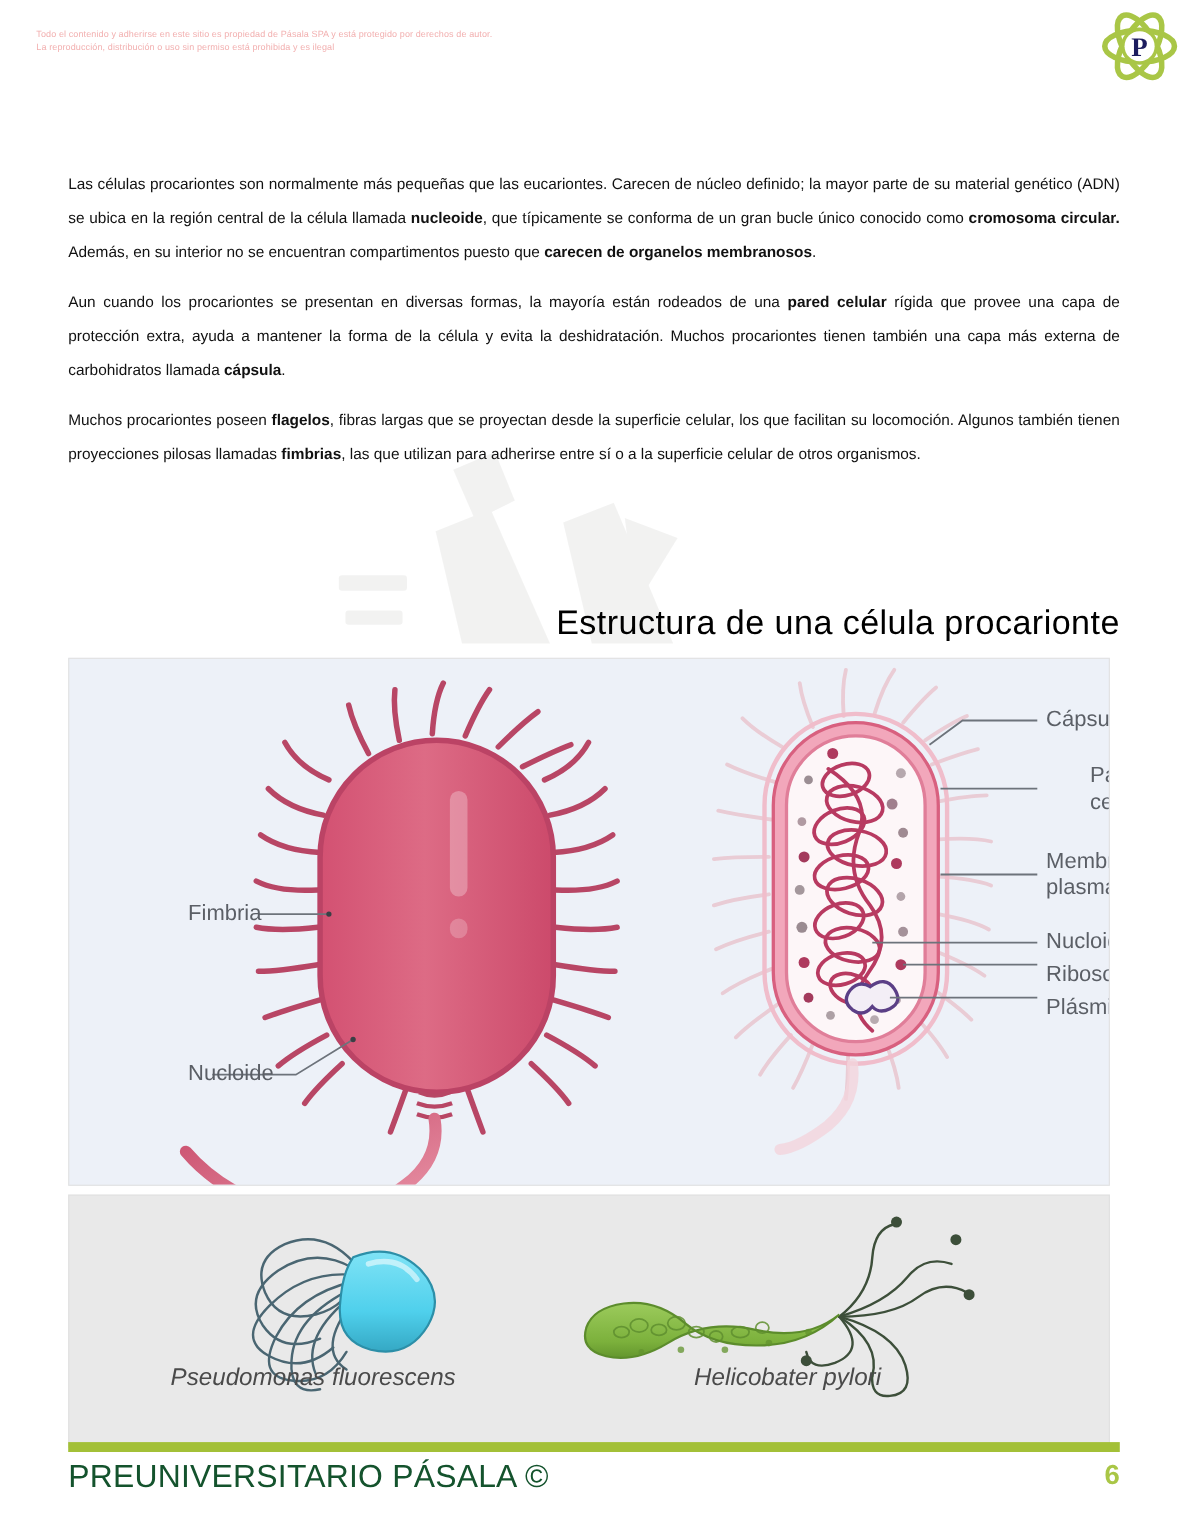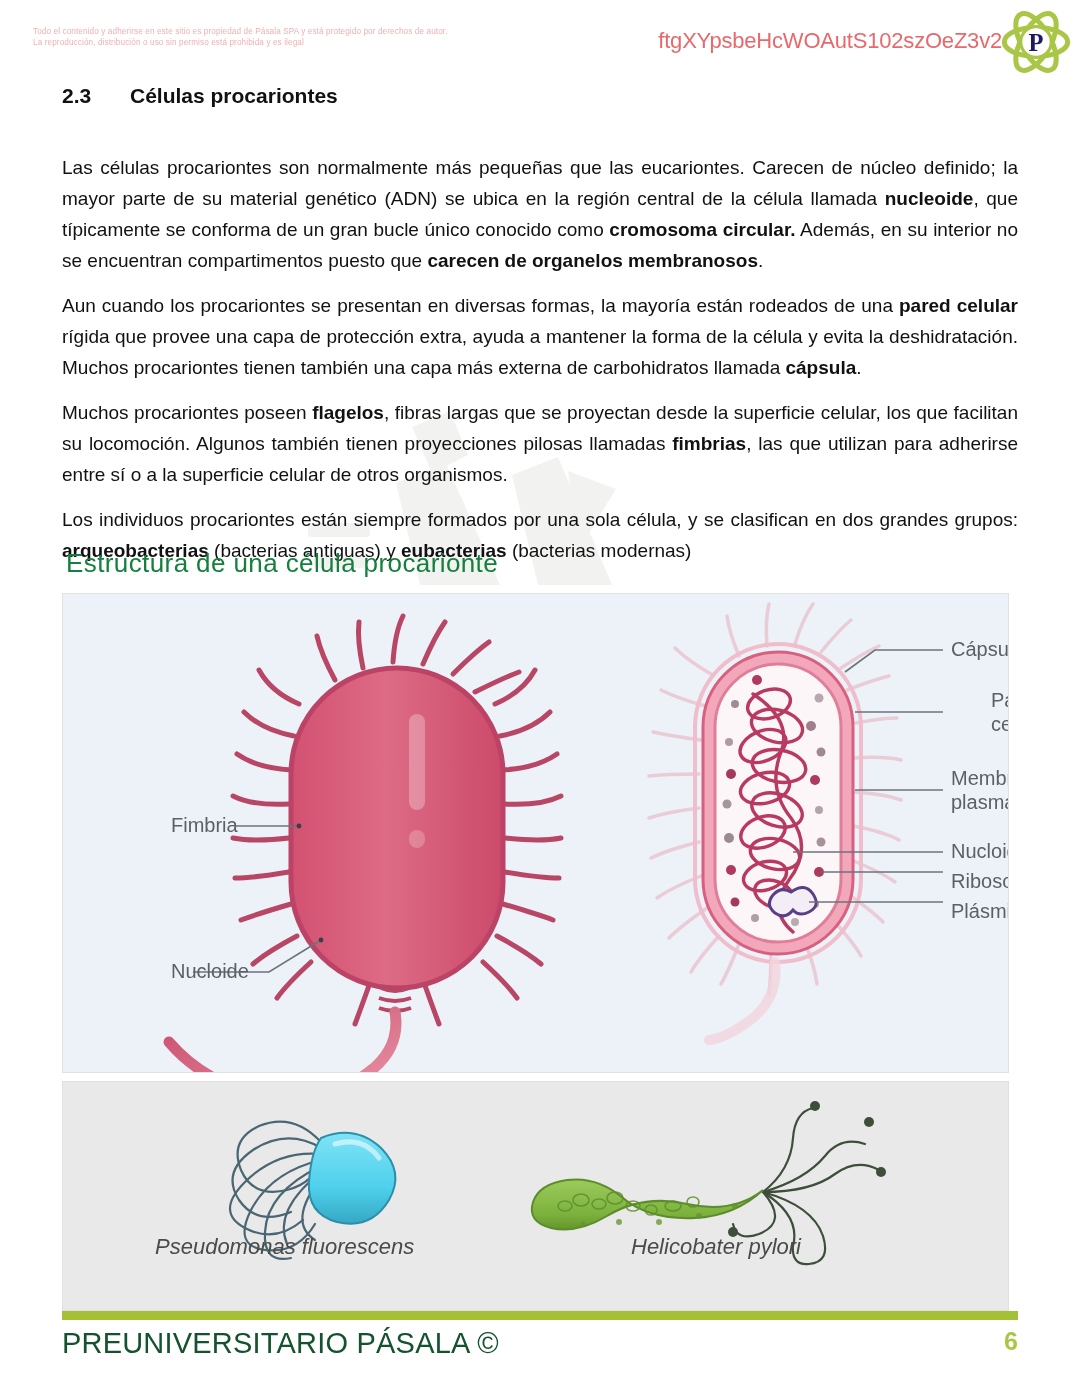--- a/index.html
+++ b/index.html
@@ -85,45 +85,46 @@
 
   
   .content {
     position: absolute;
     left: 62px;
     top: 152px;
     width: 956px;
     z-index: 2;
   }
   .para {
-    font-size: 19px;
+    font-size: 14px;
     line-height: 31px;
     text-align: justify;
     margin: 0 0 14px 0;
     color: #111;
     -webkit-hyphens: none;
     hyphens: none;
   }
   .para.last { margin-bottom: 0; }
   .para b { font-weight: bold; }
 
   
   .figure {
     position: absolute;
     left: 62px;
     top: 548px;
     width: 956px;
     z-index: 2;
   }
   .fig-title {
-    font-size: 26px;
-    color: #15803d;
+    font-size: 31px;
+    color: #000000;
     letter-spacing: 0.4px;
     margin: 0 0 14px 4px;
     font-weight: 400;
+    text-align: right;
   }
   .fig-panel-top {
     position: relative;
     width: 947px;
     height: 480px;
     background: #edf1f8;
     border: 1px solid #e2e2e2;
     box-sizing: border-box;
     overflow: hidden;
   }
@@ -203,42 +204,37 @@
       <path d="M268 66 L316 84 L278 146 Z"></path>
     </g>
   </svg>
 
   <div class="header">
     <div class="copyright-block">
       <div>Todo el contenido y adherirse en este sitio es propiedad de Pásala SPA y está protegido por derechos de autor.</div>
       <div>La reproducción, distribución o uso sin permiso está prohibida y es ilegal</div>
     </div>
 
-    <div class="wm-code">ftgXYpsbeHcWOAutS102szOeZ3v2</div>
 
     <svg class="logo" viewBox="0 0 100 100">
       <g fill="none" stroke="#a9c646" stroke-width="7">
         <ellipse cx="50" cy="50" rx="44" ry="20"></ellipse>
         <ellipse cx="50" cy="50" rx="44" ry="20" transform="rotate(60 50 50)"></ellipse>
         <ellipse cx="50" cy="50" rx="44" ry="20" transform="rotate(120 50 50)"></ellipse>
       </g>
       <circle cx="50" cy="50" r="19" fill="#ffffff"></circle>
       <text x="50" y="62" text-anchor="middle" font-family="Liberation Serif, serif" font-size="34" font-weight="bold" fill="#1c1c5e">P</text>
     </svg>
   </div>
 
-  <div class="sec-heading">
-    <span class="num">2.3</span><span>Células procariontes</span>
-  </div>
 
   <div class="content">
     <p class="para">Las células procariontes son normalmente más pequeñas que las eucariontes. Carecen de núcleo definido; la mayor parte de su material genético (ADN) se ubica en la región central de la célula llamada <b>nucleoide</b>, que típicamente se conforma de un gran bucle único conocido como <b>cromosoma circular.</b> Además, en su interior no se encuentran compartimentos puesto que <b>carecen de organelos membranosos</b>.</p>
     <p class="para">Aun cuando los procariontes se presentan en diversas formas, la mayoría están rodeados de una <b>pared celular</b> rígida que provee una capa de protección extra, ayuda a mantener la forma de la célula y evita la deshidratación. Muchos procariontes tienen también una capa más externa de carbohidratos llamada <b>cápsula</b>.</p>
     <p class="para">Muchos procariontes poseen <b>flagelos</b>, fibras largas que se proyectan desde la superficie celular, los que facilitan su locomoción. Algunos también tienen proyecciones pilosas llamadas <b>fimbrias</b>, las que utilizan para adherirse entre sí o a la superficie celular de otros organismos.</p>
-    <p class="para last">Los individuos procariontes están siempre formados por una sola célula, y se clasifican en dos grandes grupos: <b>arqueobacterias</b> (bacterias antiguas) y <b>eubacterias</b> (bacterias modernas)</p>
   </div>
 
   <div class="figure">
 
     <div class="fig-title">Estructura de una célula procarionte</div>
 
     <div class="fig-panel-top">
 
       <svg style="position:absolute;left:0;top:0;" width="945" height="478" viewBox="0 0 945 478">
 

